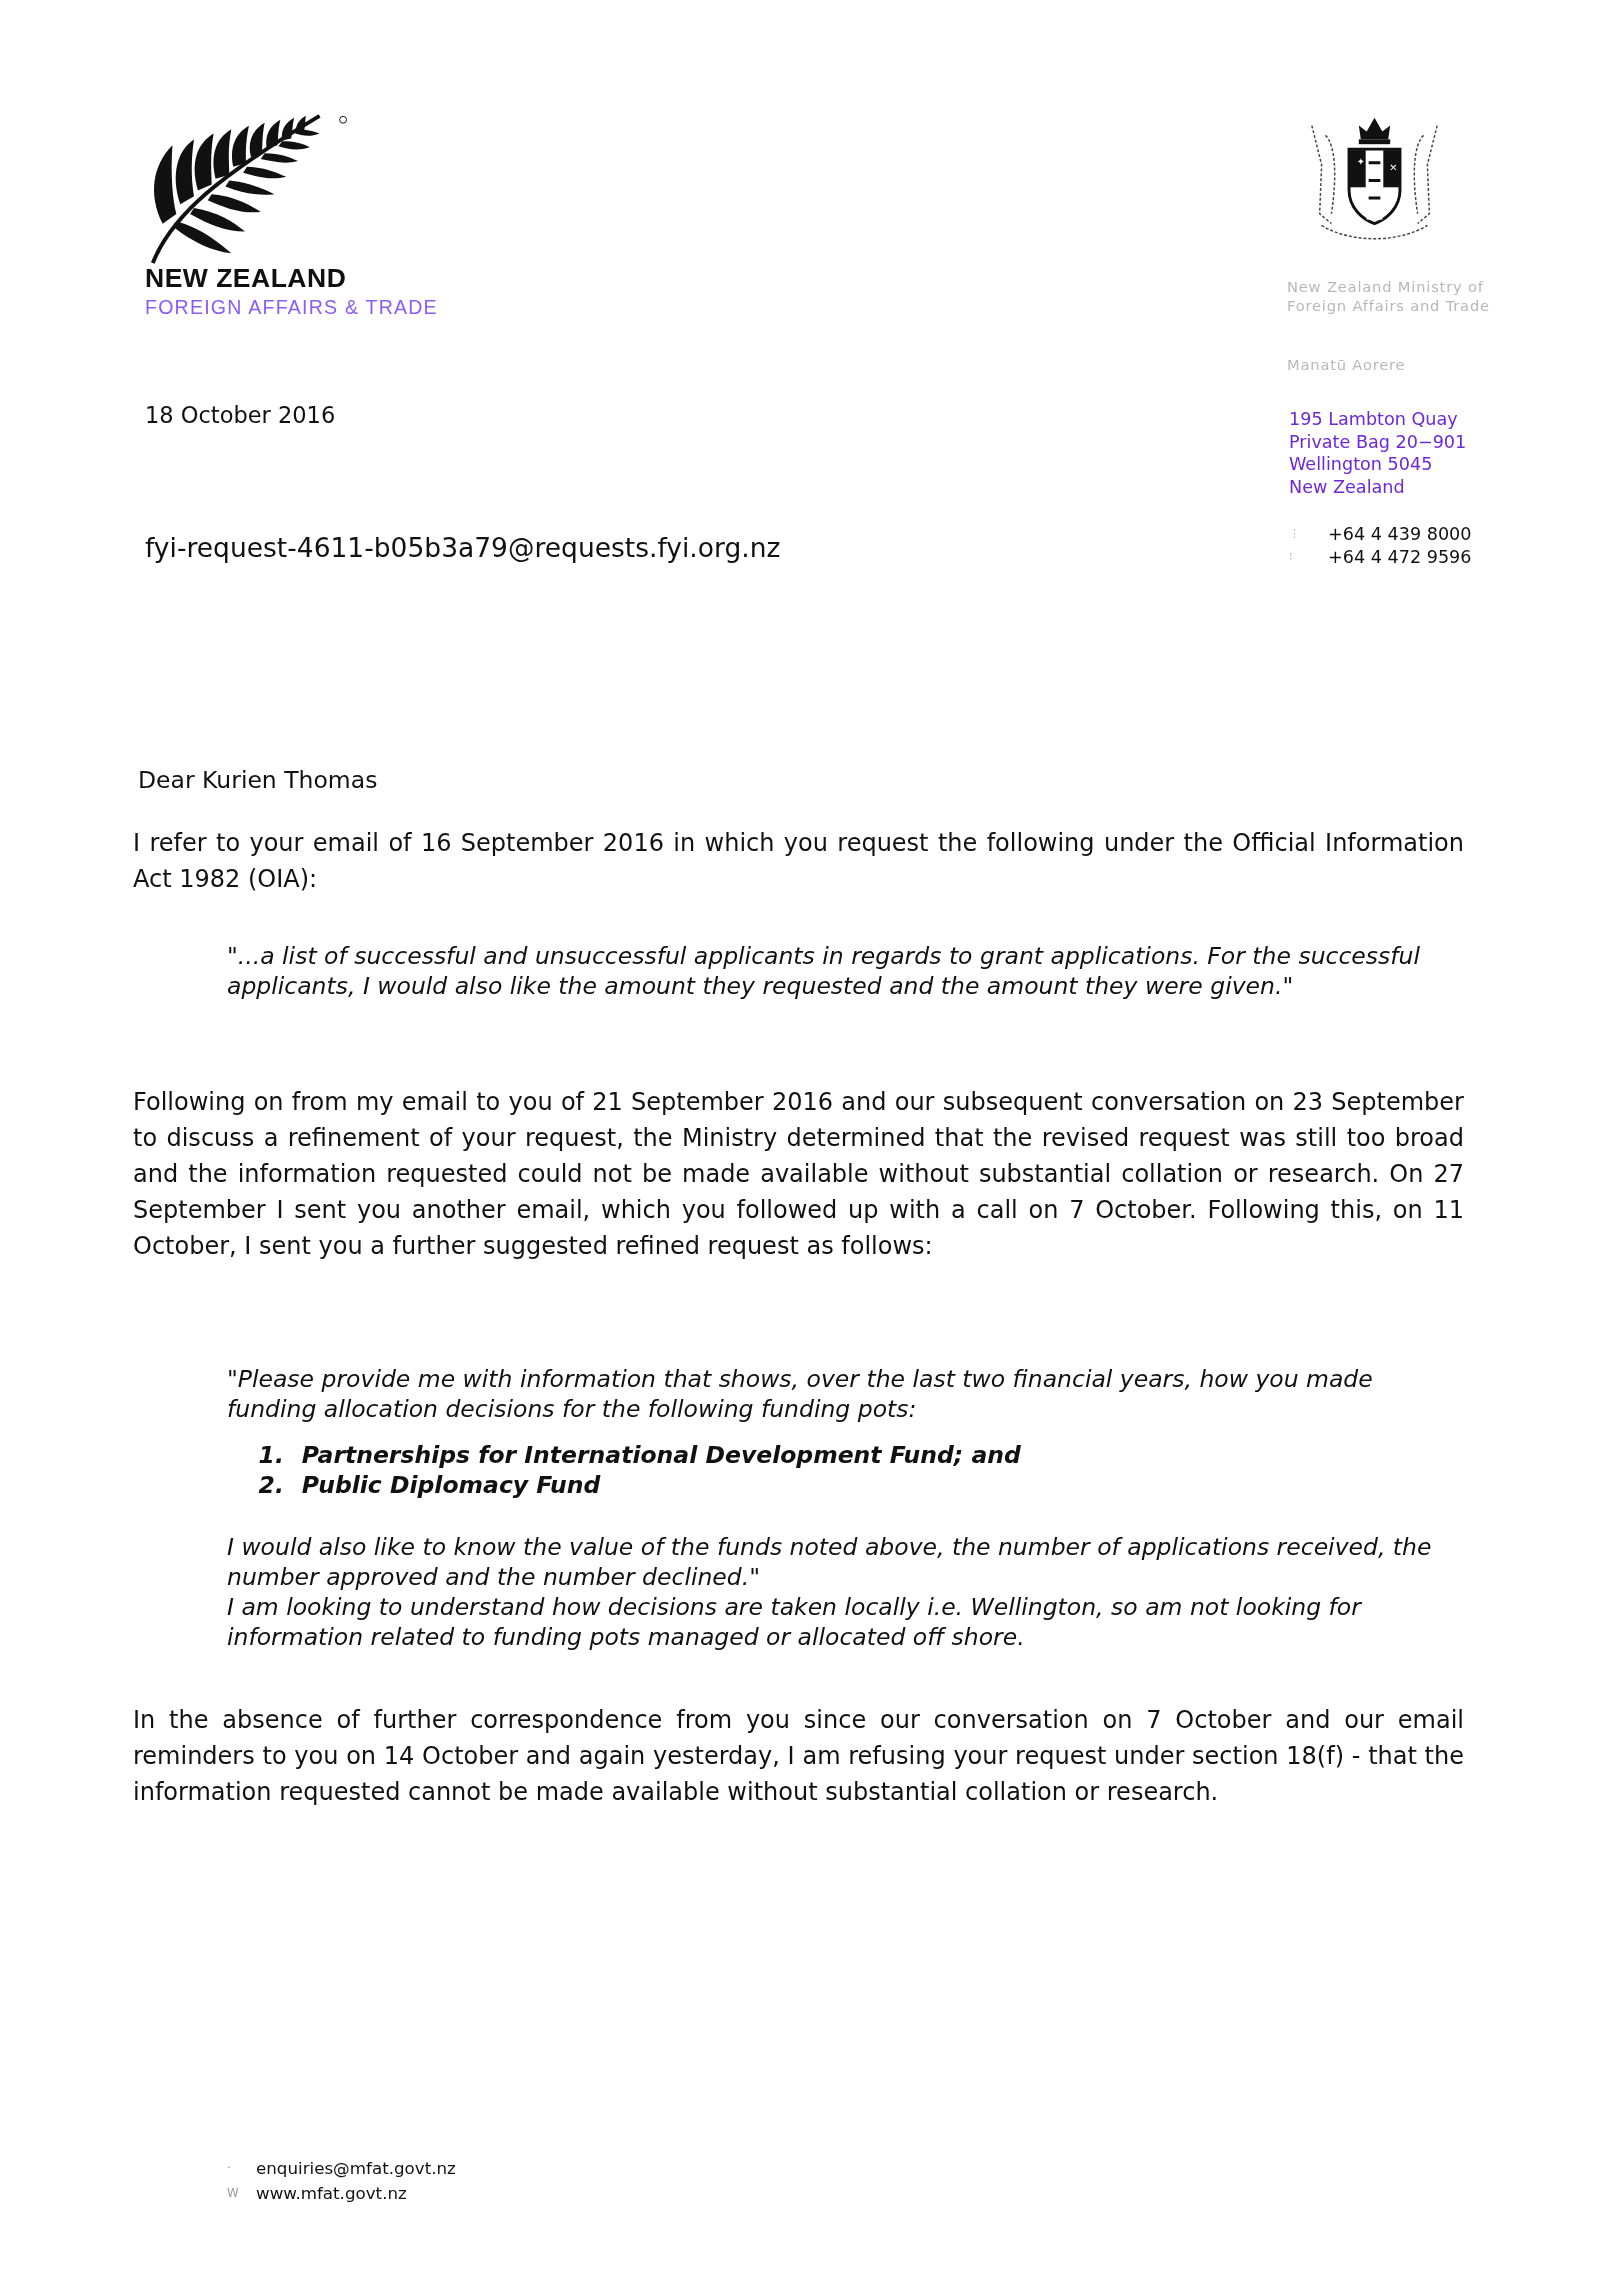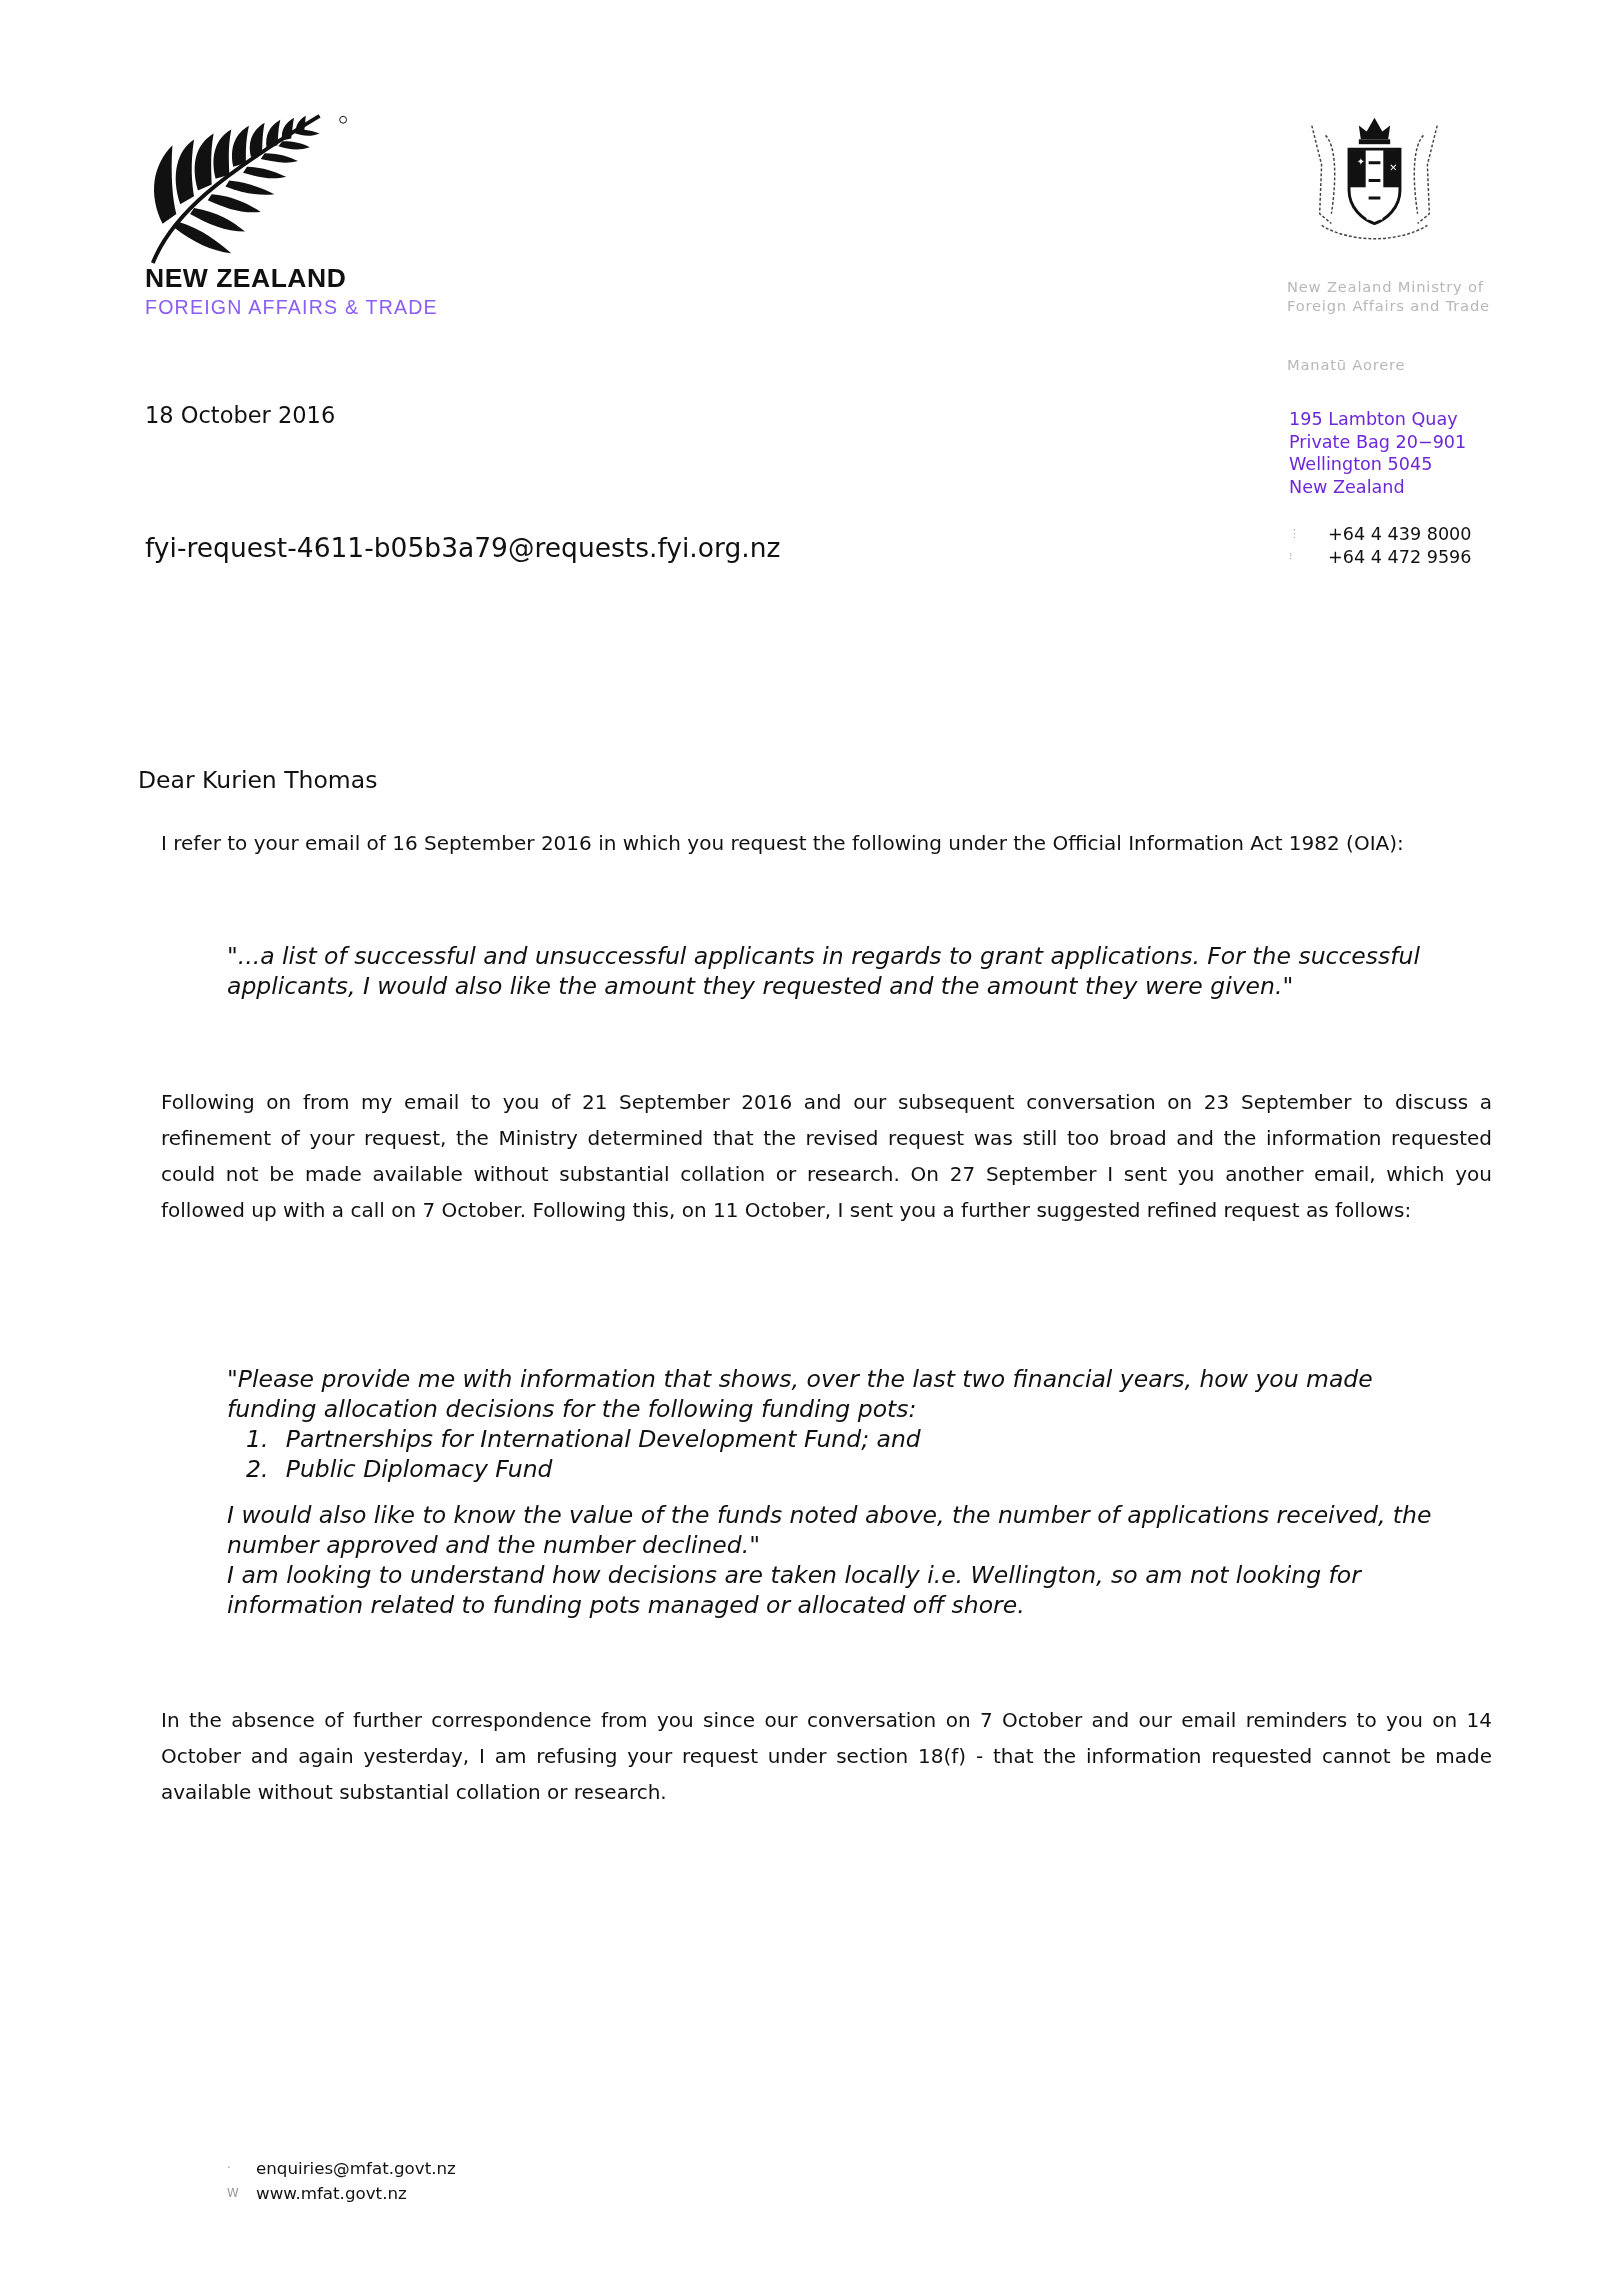--- a/index.html
+++ b/index.html
@@ -33,28 +33,28 @@
   .phones { left: 1289px; top: 523px; font-size: 17.6px; line-height: 22.5px; }
   .phones .row { display: flex; }
   .phones .ico { width: 39px; color: #aaa; font-size: 10.8px; }
 
   
   .date { left: 145px; top: 402px; font-size: 22.5px; }
   .recip { left: 145px; top: 529px; font-size: 26.5px; line-height: 37px; }
   .salutation { left: 138px; top: 737px; font-size: 23.5px; margin-top: 29px; }
 
   .para {
-    position: absolute; left: 161px; width: 1331px;
-    font-size: 20px; line-height: 36px; text-align: justify;
+    position: absolute; left: 133px; width: 1331px;
+    font-size: 24px; line-height: 36px; text-align: justify;
   }
   .quote {
     position: absolute; left: 227px; width: 1206px;
     font-size: 23.5px; line-height: 30px; font-style: italic;
   }
-  .quote ol { margin: 0; padding-left: 49px; }
+  .quote ol { margin: 16px; padding-left: 49px; font-weight: bold; }
   .quote li { padding-left: 9.8px; }
 
   .footer { left: 227px; top: 2156px; font-size: 16.7px; line-height: 24.5px; }
   .footer .row { display: flex; }
   .footer .ico { width: 29px; color: #999; font-size: 11.8px; }
 </style>
 </head>
 <body>
 
 <svg id="fern" class="abs" viewBox="0 0 210 162">

